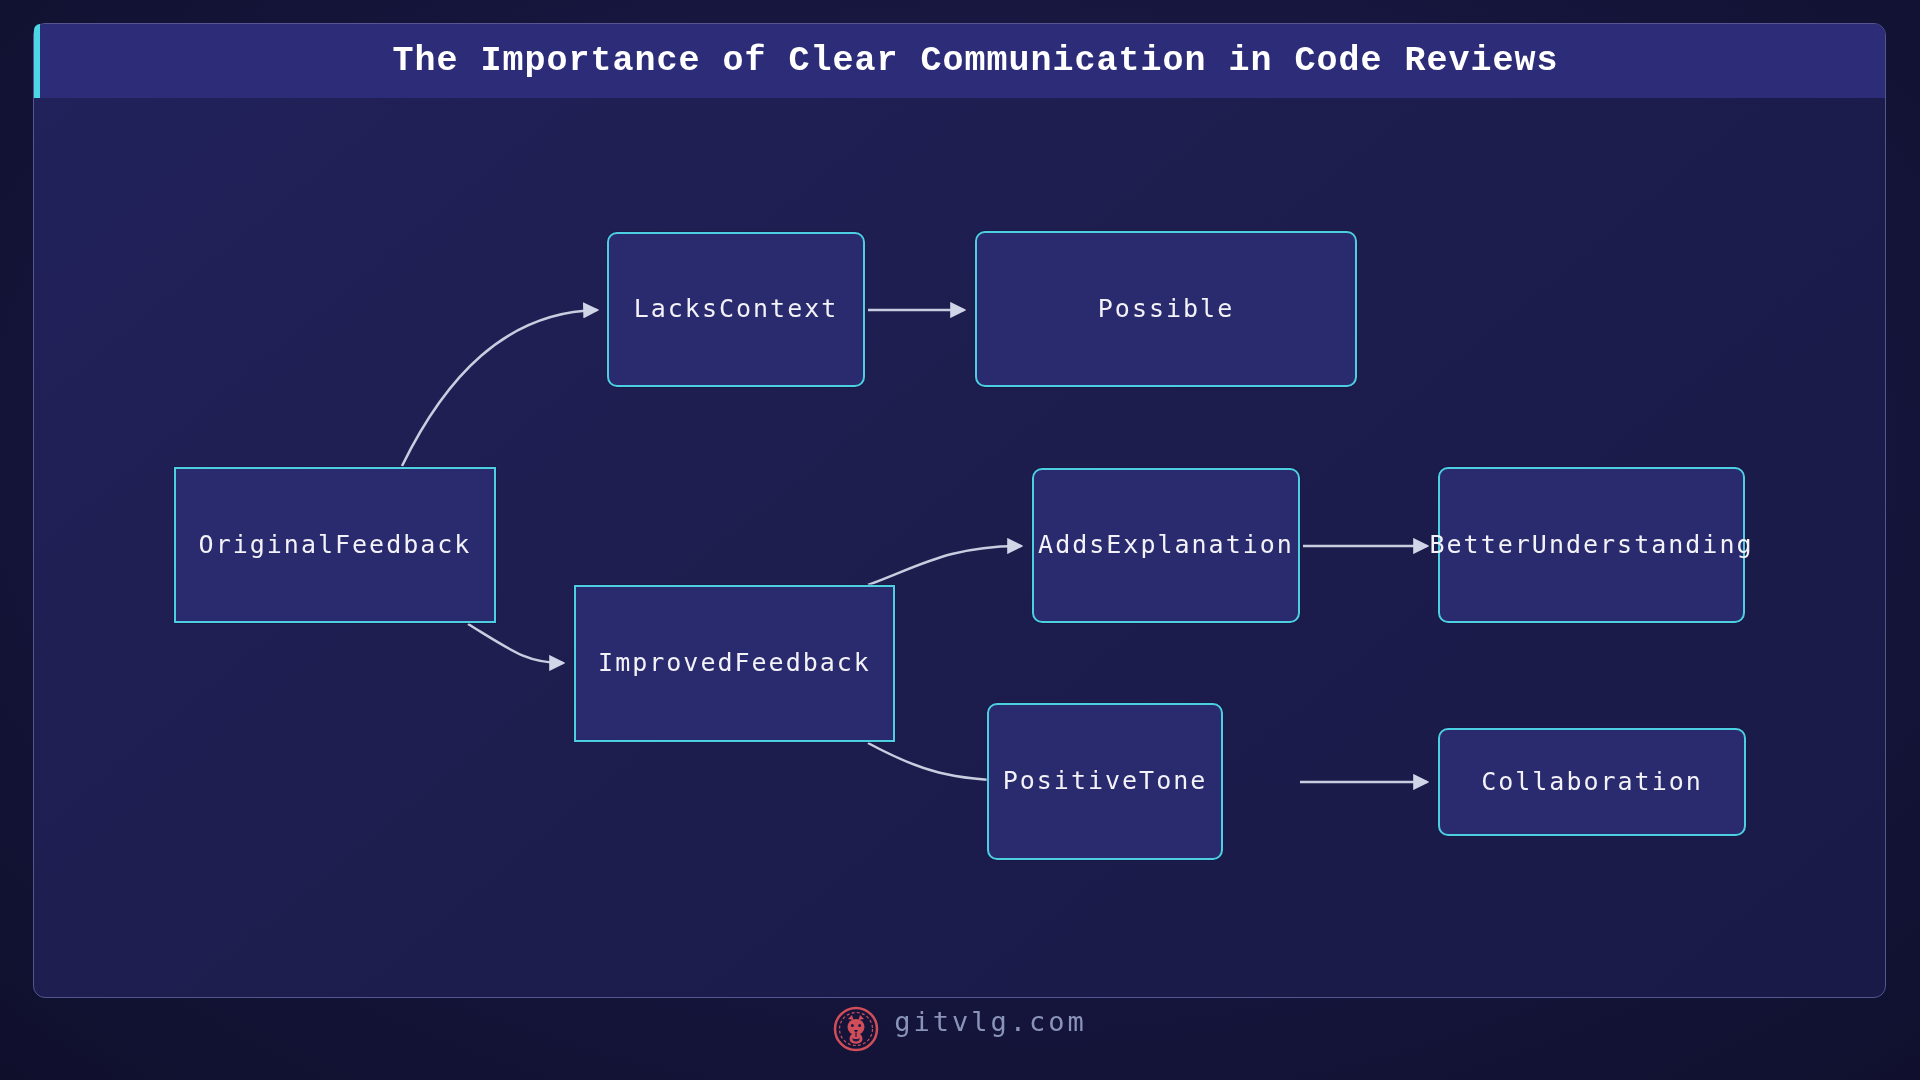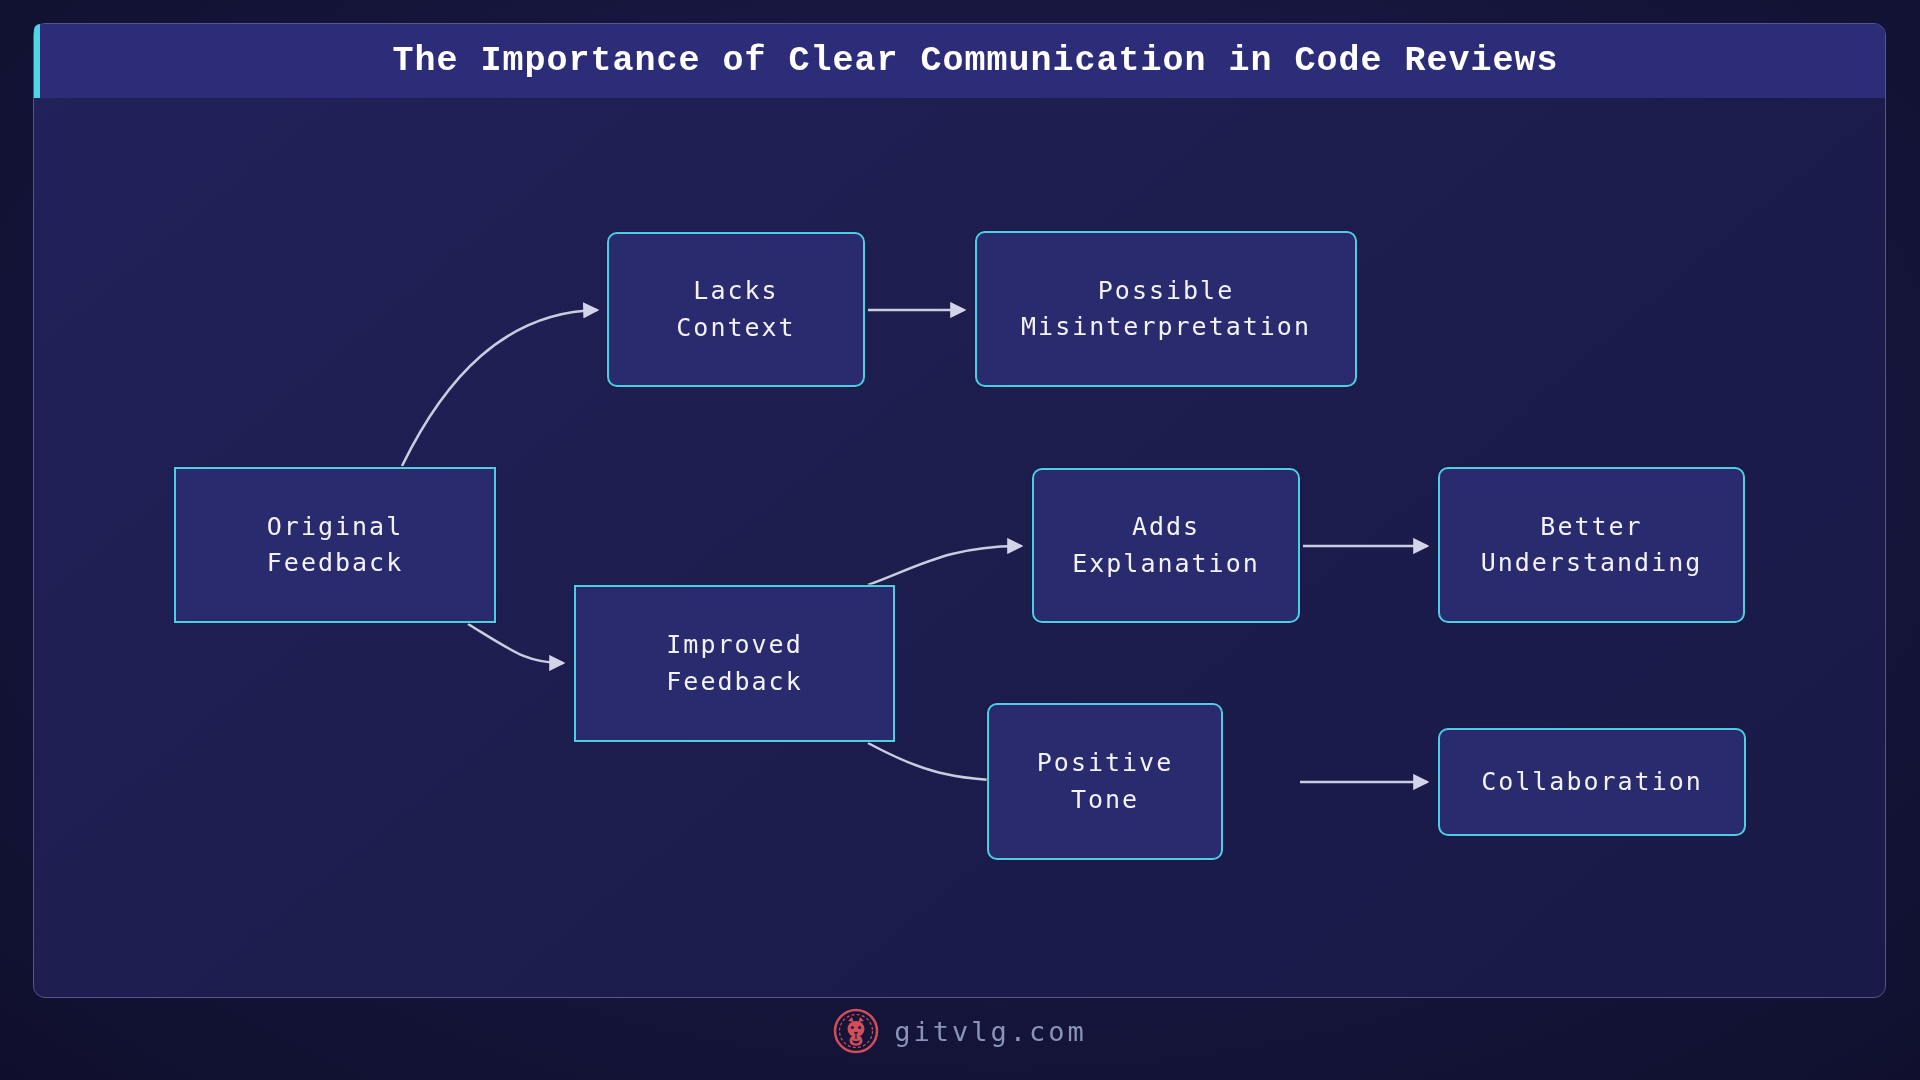--- a/index.html
+++ b/index.html
@@ -24,33 +24,33 @@
   }
   .title-accent{
     position:absolute;left:0;top:0;width:6px;height:74px;
     background:#4dd7e6;border-radius:11px 0 0 0;
   }
   .title-text{
     color:#ffffff;font-family:"Liberation Mono", monospace;font-weight:bold;
     font-size:35px;letter-spacing:1px;
   }
   .node{
-    position:absolute;display:flex;flex-direction:column;
+    position:absolute;display:flex;flex-direction:row;
     align-items:center;justify-content:center;
     background:#2a2a6e;border:2.5px solid #4ccfe0;
     color:#f2f2f8;font-size:25px;line-height:1.45;letter-spacing:2px;
     box-sizing:border-box;text-align:center;
     box-shadow:0 0 0 1px rgba(20,20,60,.4);
   }
   .node.rounded{border-radius:10px;}
   .node.rect{border-radius:0;}
   #edges{position:absolute;left:0;top:0;pointer-events:none;}
   .footer{
     position:absolute;left:0;top:1006px;width:1920px;height:50px;
-    display:flex;align-items:center;justify-content:center;gap:15px;
+    display:flex;align-items:flex-start;justify-content:center;gap:15px;
   }
   .footer-site{color:#8a93b8;font-size:27px;letter-spacing:3px;}
   .logo{width:46px;height:46px;}
 </style>
 </head>
 <body>
 
 <div class="panel">
   <div class="titlebar">
     <div class="title-accent"></div>
@@ -80,21 +80,20 @@
   <span>Feedback</span>
 </div>
 
 <div class="node rounded" style="left:607px;top:232px;width:258px;height:155px;">
   <span>Lacks</span>
   <span>Context</span>
 </div>
 
 <div class="node rounded" style="left:975px;top:231px;width:382px;height:156px;text-align:center;">
   <span>Possible</span>
-  <span>Misinterpretation</span>
 </div>
 
 <div class="node rect" style="left:574px;top:585px;width:321px;height:157px;">
   <span>Improved</span>
   <span>Feedback</span>
 </div>
 
 <div class="node rounded" style="left:1032px;top:468px;width:268px;height:155px;">
   <span>Adds</span>
   <span>Explanation</span>

